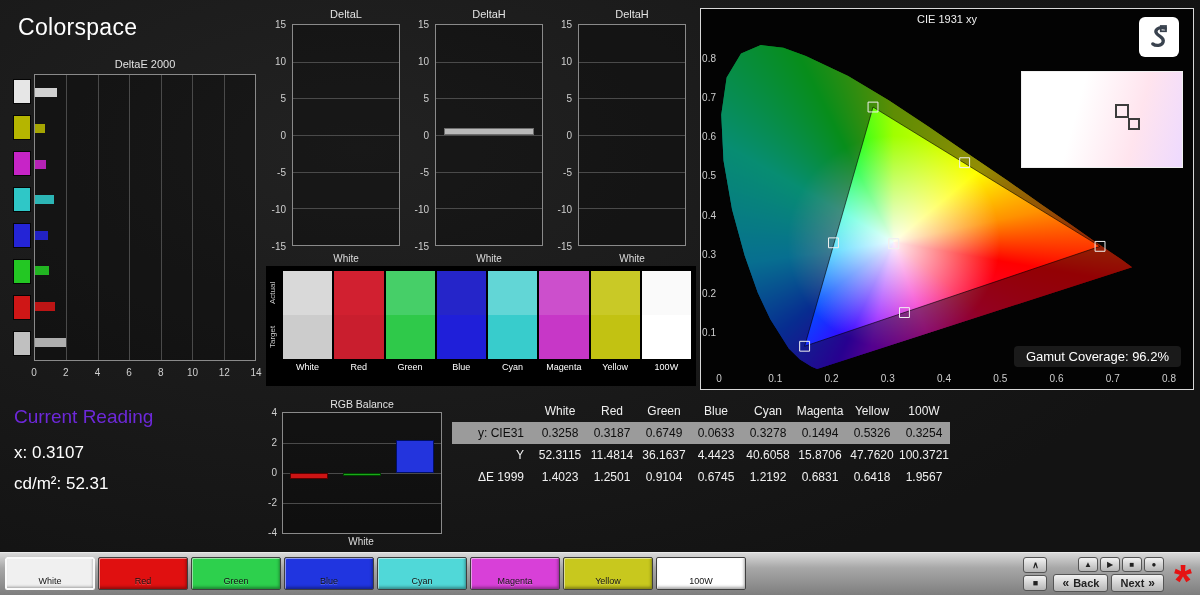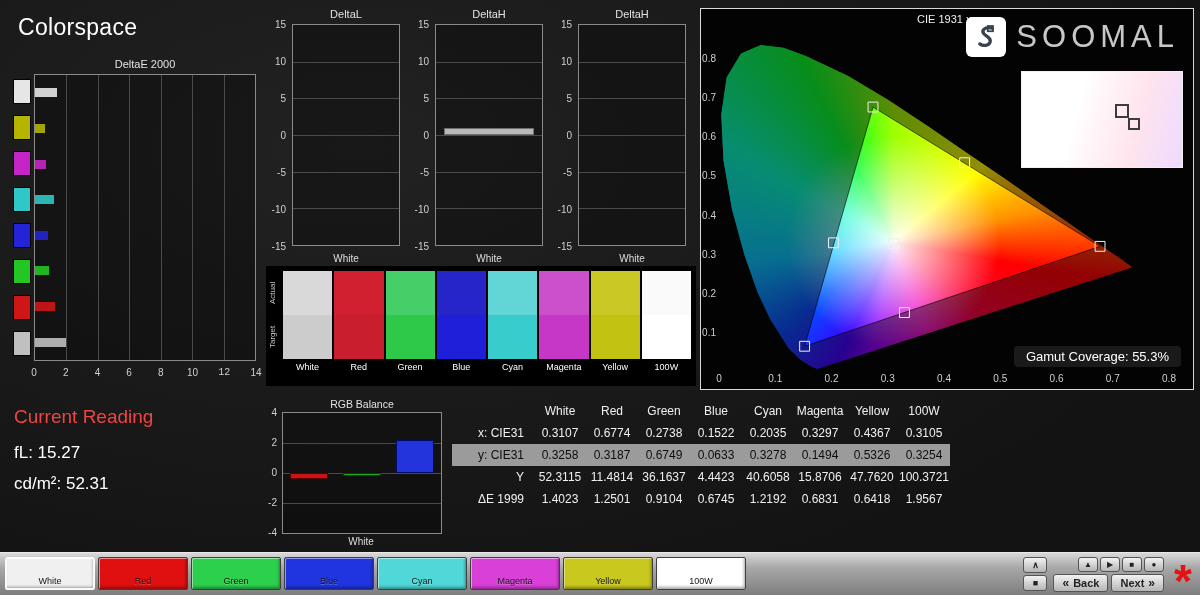--- a/index.html
+++ b/index.html
@@ -64,21 +64,21 @@
       radial-gradient(circle at 38.8% 63.4%, rgba(255,255,255,.95) 0%, rgba(255,255,255,0) 30%),
       conic-gradient(from 0deg at 38.8% 63.4%, #9fff00 0deg, #ffff00 50deg, #ff9100 78deg, #ff0000 100deg, #ff0037 128deg, #f000c0 160deg, #8a00ff 192deg, #3c00ff 205deg, #0051ff 232deg, #00c8ff 262deg, #00ffc8 300deg, #00ff2a 333deg, #9fff00 360deg);}
   #cie-overlay{position:absolute;inset:0;width:100%;height:100%;}
   #cie-xticks{position:absolute;left:18px;top:364px;width:450px;height:13px;}
   #cie-yticks{position:absolute;left:0;top:10px;width:16px;height:352px;}
   .ticky2{position:absolute;right:1px;transform:translateY(-50%);font-size:10px;color:#cfcfcf;}
   #gamut-chip{position:absolute;right:12px;bottom:22px;background:rgba(28,28,28,.92);border-radius:4px;padding:3px 12px;font-size:13px;color:#fff;z-index:6;}
 
   
   #current-reading{position:absolute;left:14px;top:406px;width:230px;}
-  #cr-title{font-size:19px;color:#ef4444;margin:0 0 15px 0;}
+  #cr-title{font-size:19px;color:#6d28d9;margin:0 0 15px 0;}
   .cr-line{font-size:17px;color:#fff;margin-bottom:11px;}
 
   
   #rgb-balance{position:absolute;left:250px;top:398px;width:205px;height:155px;}
   #rgb-balance .title{position:absolute;top:0;left:32px;right:13px;text-align:center;font-size:10.5px;color:#e2e2e2;}
   #rgb-plot{position:absolute;left:32px;top:14px;width:158px;height:120px;border:1px solid #8a8a8a;background:rgba(0,0,0,.28);}
   #rgb-yticks{position:absolute;left:6px;top:14px;width:24px;height:120px;}
   #rgb-xlabel{position:absolute;top:138px;left:32px;width:158px;text-align:center;font-size:10px;color:#ddd;}
   .rgb-bar{position:absolute;box-sizing:border-box;}
 
@@ -166,21 +166,21 @@
       <div class="vline" style="left: 71.4286%;"></div>
       <div class="vline" style="left: 85.7143%;"></div>
     </div>
   <div id="de-xticks">
       <span class="tickx" style="left: 0%;">0</span>
       <span class="tickx" style="left: 14.2857%;">2</span>
       <span class="tickx" style="left: 28.5714%;">4</span>
       <span class="tickx" style="left: 42.8571%;">6</span>
       <span class="tickx" style="left: 57.1429%;">8</span>
       <span class="tickx" style="left: 71.4286%;">10</span>
-      <span class="tickx" style="left: 85.7143%; font-family: Liberation Mono, monospace;">12</span>
+      <span class="tickx" style="left: 85.7143%;">12</span>
       <span class="tickx" style="left: 100%;">14</span>
     </div>
 </section>
 
 <div id="dcharts">
     <section class="dchart" style="left: 262px;">
       <div class="title">DeltaL</div>
       <div class="plot">
         <div class="hline" style="top: 16.6667%;"></div>
         <div class="hline" style="top: 33.3333%;"></div>
@@ -293,21 +293,20 @@
 
 <section id="cie-panel">
   <div id="cie-title">CIE 1931 xy</div>
   <div id="cie-logo">
     <span class="logo-box">
       <svg width="30" height="30" viewBox="0 0 24 24" aria-hidden="true">
         <path d="M17 5 C11 3.5 8.2 6.5 10.2 9.3 C12.2 12 16.5 12.2 15.3 16 C14.3 19.2 9.5 19.5 7 17.5" fill="none" stroke="#39424e" stroke-width="2.6" stroke-linecap="round"></path>
         <rect x="13.4" y="3.2" width="4.2" height="4.2" fill="none" stroke="#39424e" stroke-width="1.4"></rect>
       </svg>
     </span>
-    <span class="logo-text">SOOMAL</span>
   </div>
   <div id="cie-inset">
     <div class="inset-marker" id="inset-m1"></div>
     <div class="inset-marker" id="inset-m2"></div>
   </div>
   <div id="cie-plot">
     <div class="horseshoe"></div>
     <svg id="cie-overlay" viewBox="0 0 100 100" preserveAspectRatio="none">
         <path d="M21.8 99.4 L20.6 98.8 L18 96.7 L15.5 93.6 L11.4 85.3 L8.6 77.7 L5.7 67.2 L2.9 54.1 L1 40.2 L0.5 27.2 L1.7 16.6 L4.9 9.8 L9.3 7.4 L14.3 8.2 L19.3 10.5 L28.7 16.2 L37.7 23.1 L46.6 30.6 L55.5 38.4 L64.1 45.9 L71.9 52.9 L78.4 58.6 L83.2 62.9 L86.4 65.7 L89.3 68.2 L91.8 70.5 Z M84.675 64.5888888888889 L34.224999999999994 25.011111111111106 L19.025 92.96666666666667 Z" fill="rgba(15,2,8,0.45)" fill-rule="evenodd"></path>
         <path d="M84.675 64.5888888888889 L34.224999999999994 25.011111111111106 L19.025 92.96666666666667 Z" fill="none" stroke="rgba(0,0,0,0.6)" vector-effect="non-scaling-stroke"></path>
@@ -337,28 +336,28 @@
       <span class="ticky2" style="top: 22.2222%;">0.7</span>
       <span class="ticky2" style="top: 33.3333%;">0.6</span>
       <span class="ticky2" style="top: 44.4444%;">0.5</span>
       <span class="ticky2" style="top: 55.5556%;">0.4</span>
       <span class="ticky2" style="top: 66.6667%;">0.3</span>
       <span class="ticky2" style="top: 77.7778%;">0.2</span>
       <span class="ticky2" style="top: 88.8889%;">0.1</span>
     </div>
   <div id="gamut-chip">
     <span>Gamut Coverage:</span>
-    <span>55.3%</span>
+    <span>96.2%</span>
   </div>
 </section>
 
 <section id="current-reading">
   <div id="cr-title">Current Reading</div>
   <div id="cr-lines">
-      <div class="cr-line">fL: 15.27</div>
+      <div class="cr-line">x: 0.3107</div>
       <div class="cr-line">cd/m²: 52.31</div>
     </div>
 </section>
 
 <section id="rgb-balance">
   <div class="title">RGB Balance</div>
   <div id="rgb-plot">
       <div class="hline" style="top: 25%;"></div>
       <div class="hline" style="top: 50%;"></div>
       <div class="hline" style="top: 75%;"></div>
@@ -385,31 +384,20 @@
           <th>Red</th>
           <th>Green</th>
           <th>Blue</th>
           <th>Cyan</th>
           <th>Magenta</th>
           <th>Yellow</th>
           <th>100W</th>
         </tr>
       </thead>
       <tbody>
-        <tr class="norm">
-          <td class="rowlabel">x: CIE31</td>
-          <td>0.3107</td>
-          <td>0.6774</td>
-          <td>0.2738</td>
-          <td>0.1522</td>
-          <td>0.2035</td>
-          <td>0.3297</td>
-          <td>0.4367</td>
-          <td>0.3105</td>
-        </tr>
         <tr class="alt">
           <td class="rowlabel">y: CIE31</td>
           <td>0.3258</td>
           <td>0.3187</td>
           <td>0.6749</td>
           <td>0.0633</td>
           <td>0.3278</td>
           <td>0.1494</td>
           <td>0.5326</td>
           <td>0.3254</td>

